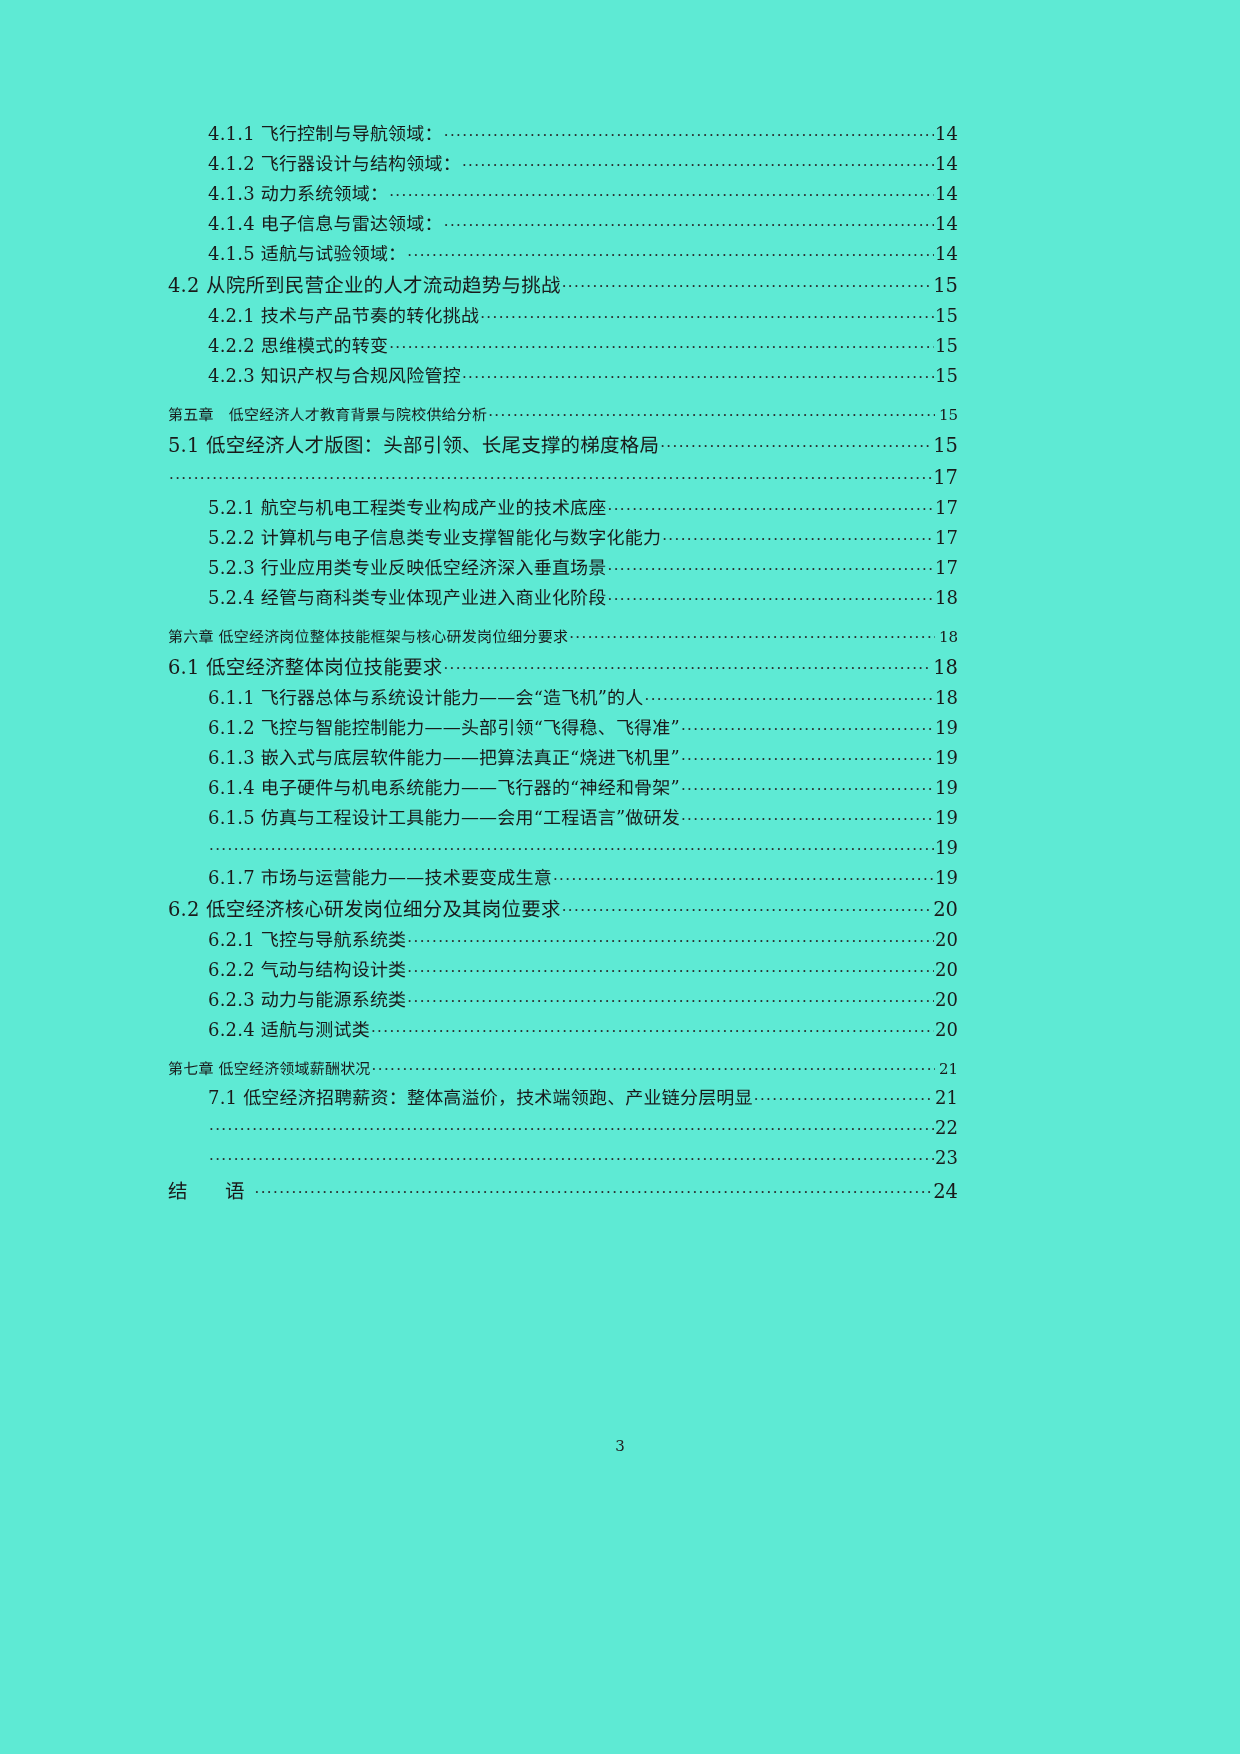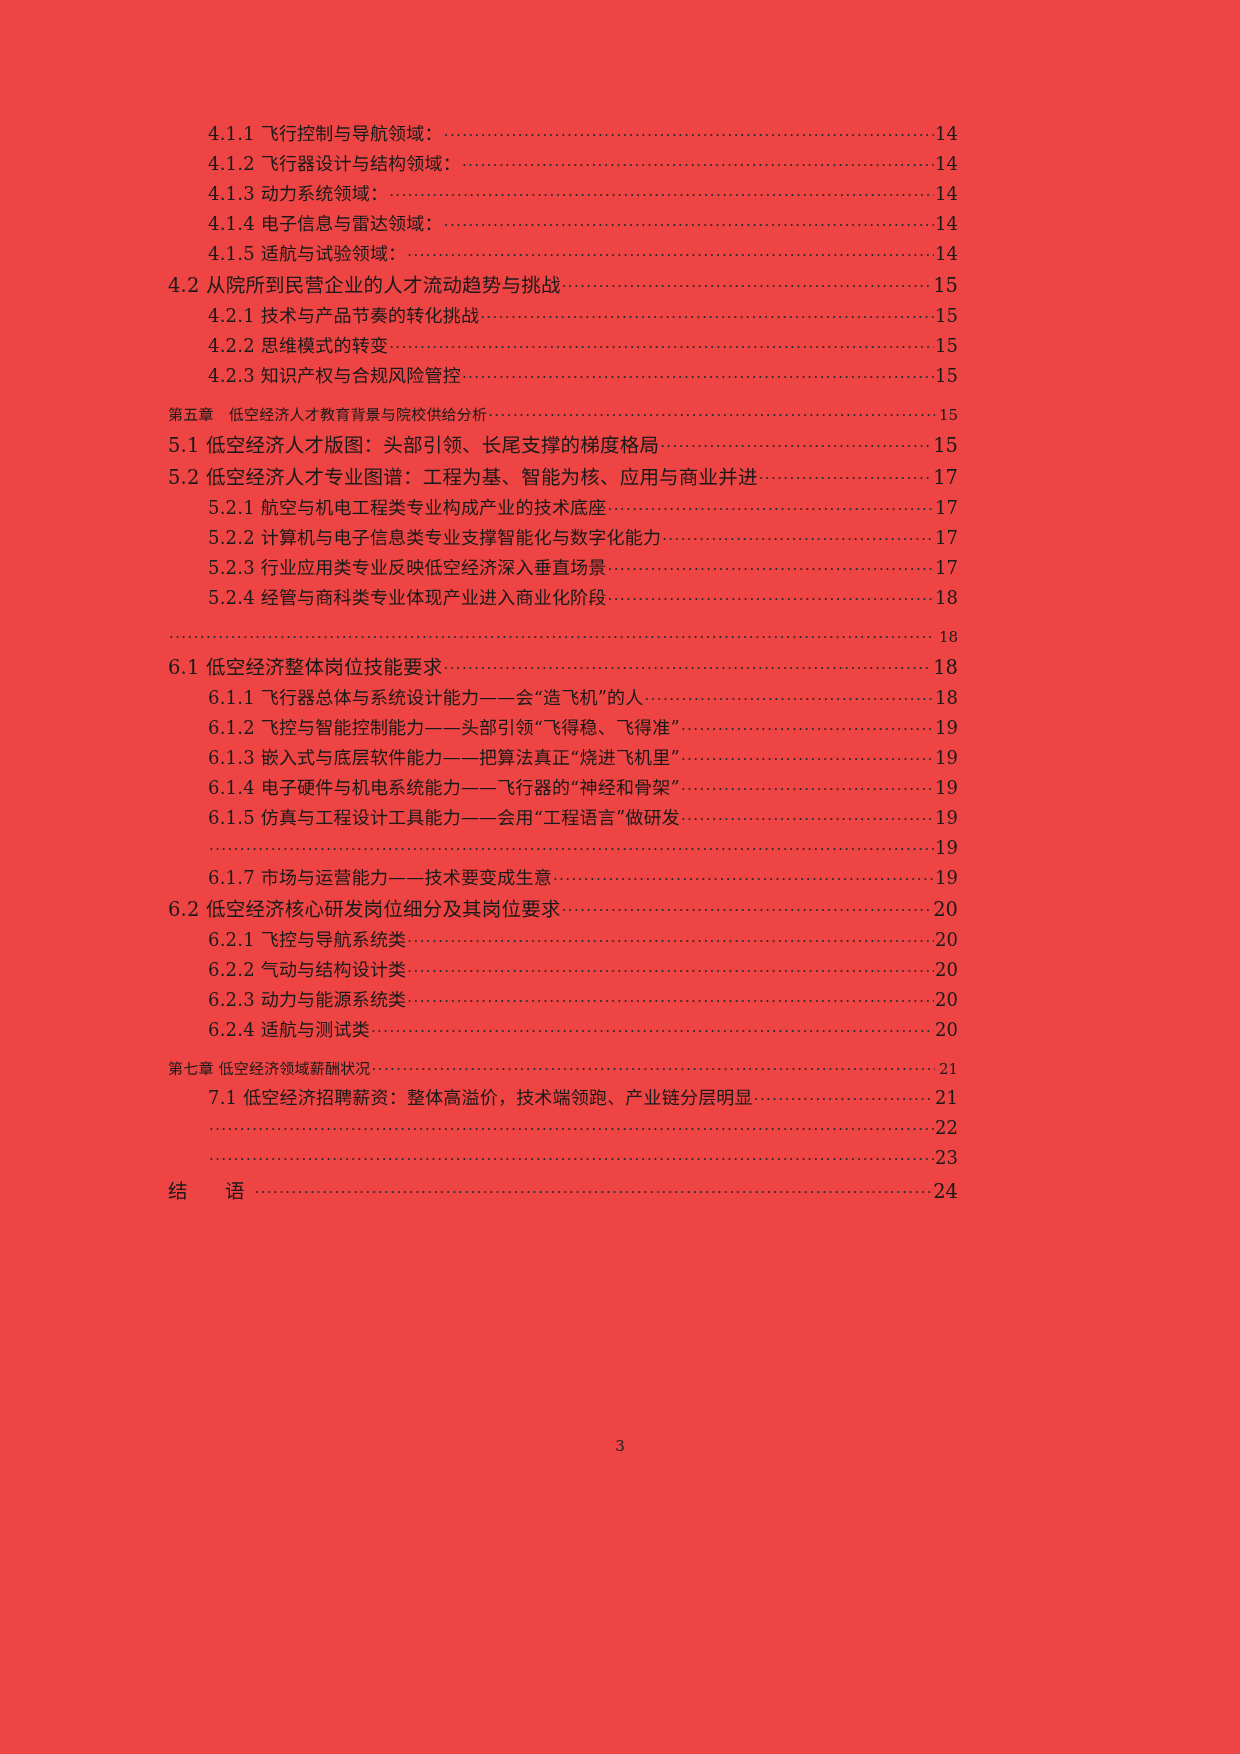--- a/index.html
+++ b/index.html
@@ -13,21 +13,21 @@
     height: 1754px;
     position: relative;
     font-family: "DejaVu Serif", "Liberation Serif", serif;
     color: #1a1a1a;
     overflow: hidden;
   }
   
   .page {
     position: absolute;
     inset: 0;
-    background: #ef4444;
+    background: #5eead4;
     box-sizing: border-box;
   }
   .page-body {
     position: absolute;
     left: 168px;
     top: 122px;
     width: 790px;
   }
 
   
@@ -168,21 +168,20 @@
         <span class="toc-label">第五章　低空经济人才教育背景与院校供给分析</span>
         <span class="toc-leader"></span>
         <span class="toc-page">15</span>
       </div>
       <div class="toc-entry lvl-2">
         <span class="toc-label">5.1 低空经济人才版图：头部引领、长尾支撑的梯度格局</span>
         <span class="toc-leader"></span>
         <span class="toc-page">15</span>
       </div>
       <div class="toc-entry lvl-2">
-        <span class="toc-label">5.2 低空经济人才专业图谱：工程为基、智能为核、应用与商业并进</span>
         <span class="toc-leader"></span>
         <span class="toc-page">17</span>
       </div>
       <div class="toc-entry lvl-3">
         <span class="toc-label">5.2.1 航空与机电工程类专业构成产业的技术底座</span>
         <span class="toc-leader"></span>
         <span class="toc-page">17</span>
       </div>
       <div class="toc-entry lvl-3">
         <span class="toc-label">5.2.2 计算机与电子信息类专业支撑智能化与数字化能力</span>
@@ -193,20 +192,21 @@
         <span class="toc-label">5.2.3 行业应用类专业反映低空经济深入垂直场景</span>
         <span class="toc-leader"></span>
         <span class="toc-page">17</span>
       </div>
       <div class="toc-entry lvl-3">
         <span class="toc-label">5.2.4 经管与商科类专业体现产业进入商业化阶段</span>
         <span class="toc-leader"></span>
         <span class="toc-page">18</span>
       </div>
       <div class="toc-entry lvl-chapter">
+        <span class="toc-label">第六章 低空经济岗位整体技能框架与核心研发岗位细分要求</span>
         <span class="toc-leader"></span>
         <span class="toc-page">18</span>
       </div>
       <div class="toc-entry lvl-2">
         <span class="toc-label">6.1 低空经济整体岗位技能要求</span>
         <span class="toc-leader"></span>
         <span class="toc-page">18</span>
       </div>
       <div class="toc-entry lvl-3">
         <span class="toc-label">6.1.1 飞行器总体与系统设计能力——会“造飞机”的人</span>

